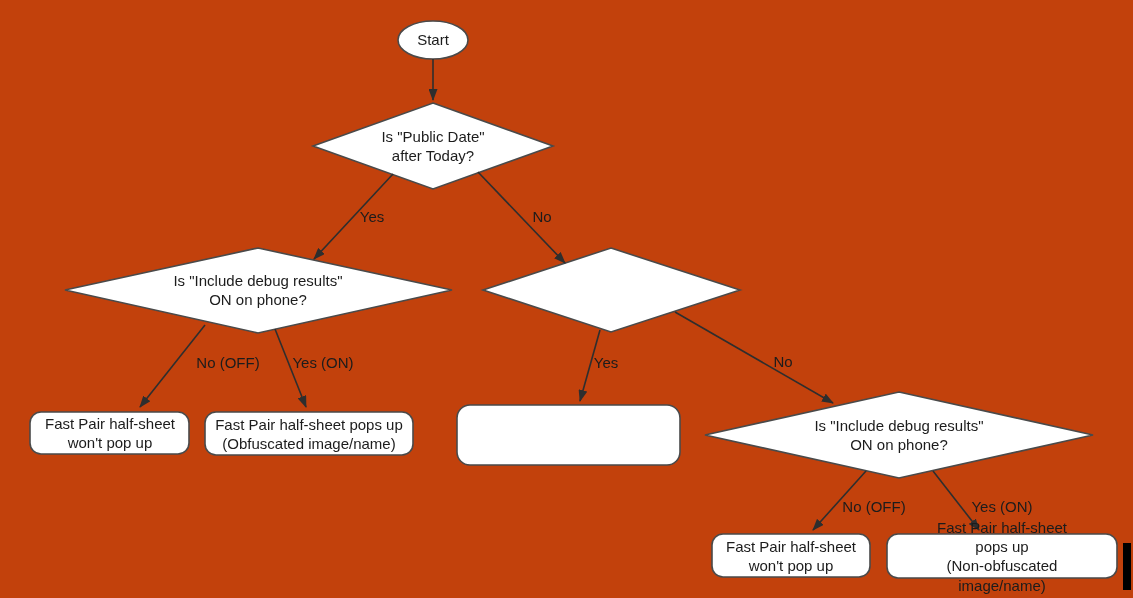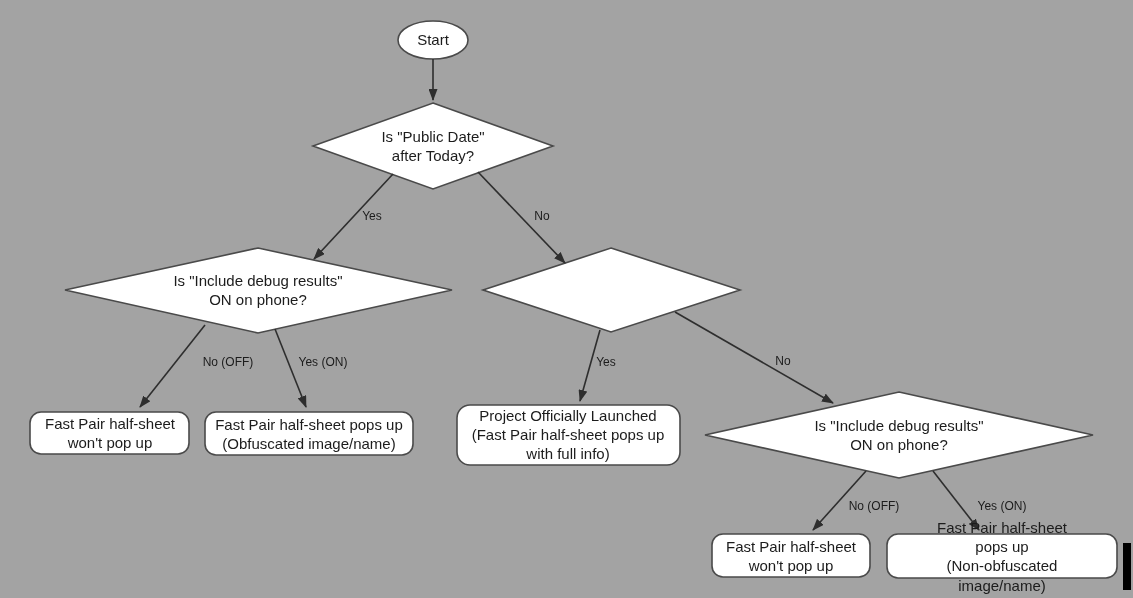--- a/index.html
+++ b/index.html
@@ -1,20 +1,20 @@
 <!DOCTYPE html>
 <html><head>
 <meta charset="utf-8">
 <style>
   html, body { margin: 0; padding: 0; background: #ffffff; }
   .canvas {
     position: relative;
     width: 1133px;
     height: 598px;
-    background: #a3a3a3;
+    background: #c2410c;
     font-family: "Liberation Sans", sans-serif;
     overflow: hidden;
   }
   .canvas svg { position: absolute; left: 0; top: 0; }
   .shape {
     fill: #ffffff;
     stroke: #4a4a4a;
     stroke-width: 1.6;
   }
   .edge {
@@ -27,21 +27,21 @@
     transform: translate(-50%, -50%);
     text-align: center;
     white-space: pre-line;
     font-size: 15px;
     line-height: 1.28;
     color: #1c1c1c;
   }
   .edge-label {
     position: absolute;
     transform: translate(-50%, -50%);
-    font-size: 12px;
+    font-size: 15px;
     color: #1c1c1c;
     white-space: nowrap;
   }
 </style>
 </head>
 <body>
 
 <div class="canvas">
 
   <svg width="1133" height="598" viewBox="0 0 1133 598">
@@ -79,23 +79,20 @@
   <div class="node-text" style="left:433px; top:146px;">Is "Public Date"
 after Today?</div>
   <div class="node-text" style="left:258px; top:290px;">Is "Include debug results"
 ON on phone?</div>
   <div class="node-text" style="left:899px; top:435px;">Is "Include debug results"
 ON on phone?</div>
   <div class="node-text" style="left:110px; top:433px;">Fast Pair half-sheet
 won't pop up</div>
   <div class="node-text" style="left:309px; top:434px;">Fast Pair half-sheet pops up
 (Obfuscated image/name)</div>
-  <div class="node-text" style="left:568px; top:435px;">Project Officially Launched
-(Fast Pair half-sheet pops up
-with full info)</div>
   <div class="node-text" style="left:791px; top:556px;">Fast Pair half-sheet
 won't pop up</div>
   <div class="node-text" style="left:1002px; top:556px;">Fast Pair half-sheet pops up
 (Non-obfuscated image/name)</div>
 
   <div class="edge-label" style="left:372px; top:216px;">Yes</div>
   <div class="edge-label" style="left:542px; top:216px;">No</div>
   <div class="edge-label" style="left:228px; top:362px;">No (OFF)</div>
   <div class="edge-label" style="left:323px; top:362px;">Yes (ON)</div>
   <div class="edge-label" style="left:606px; top:362px;">Yes</div>

